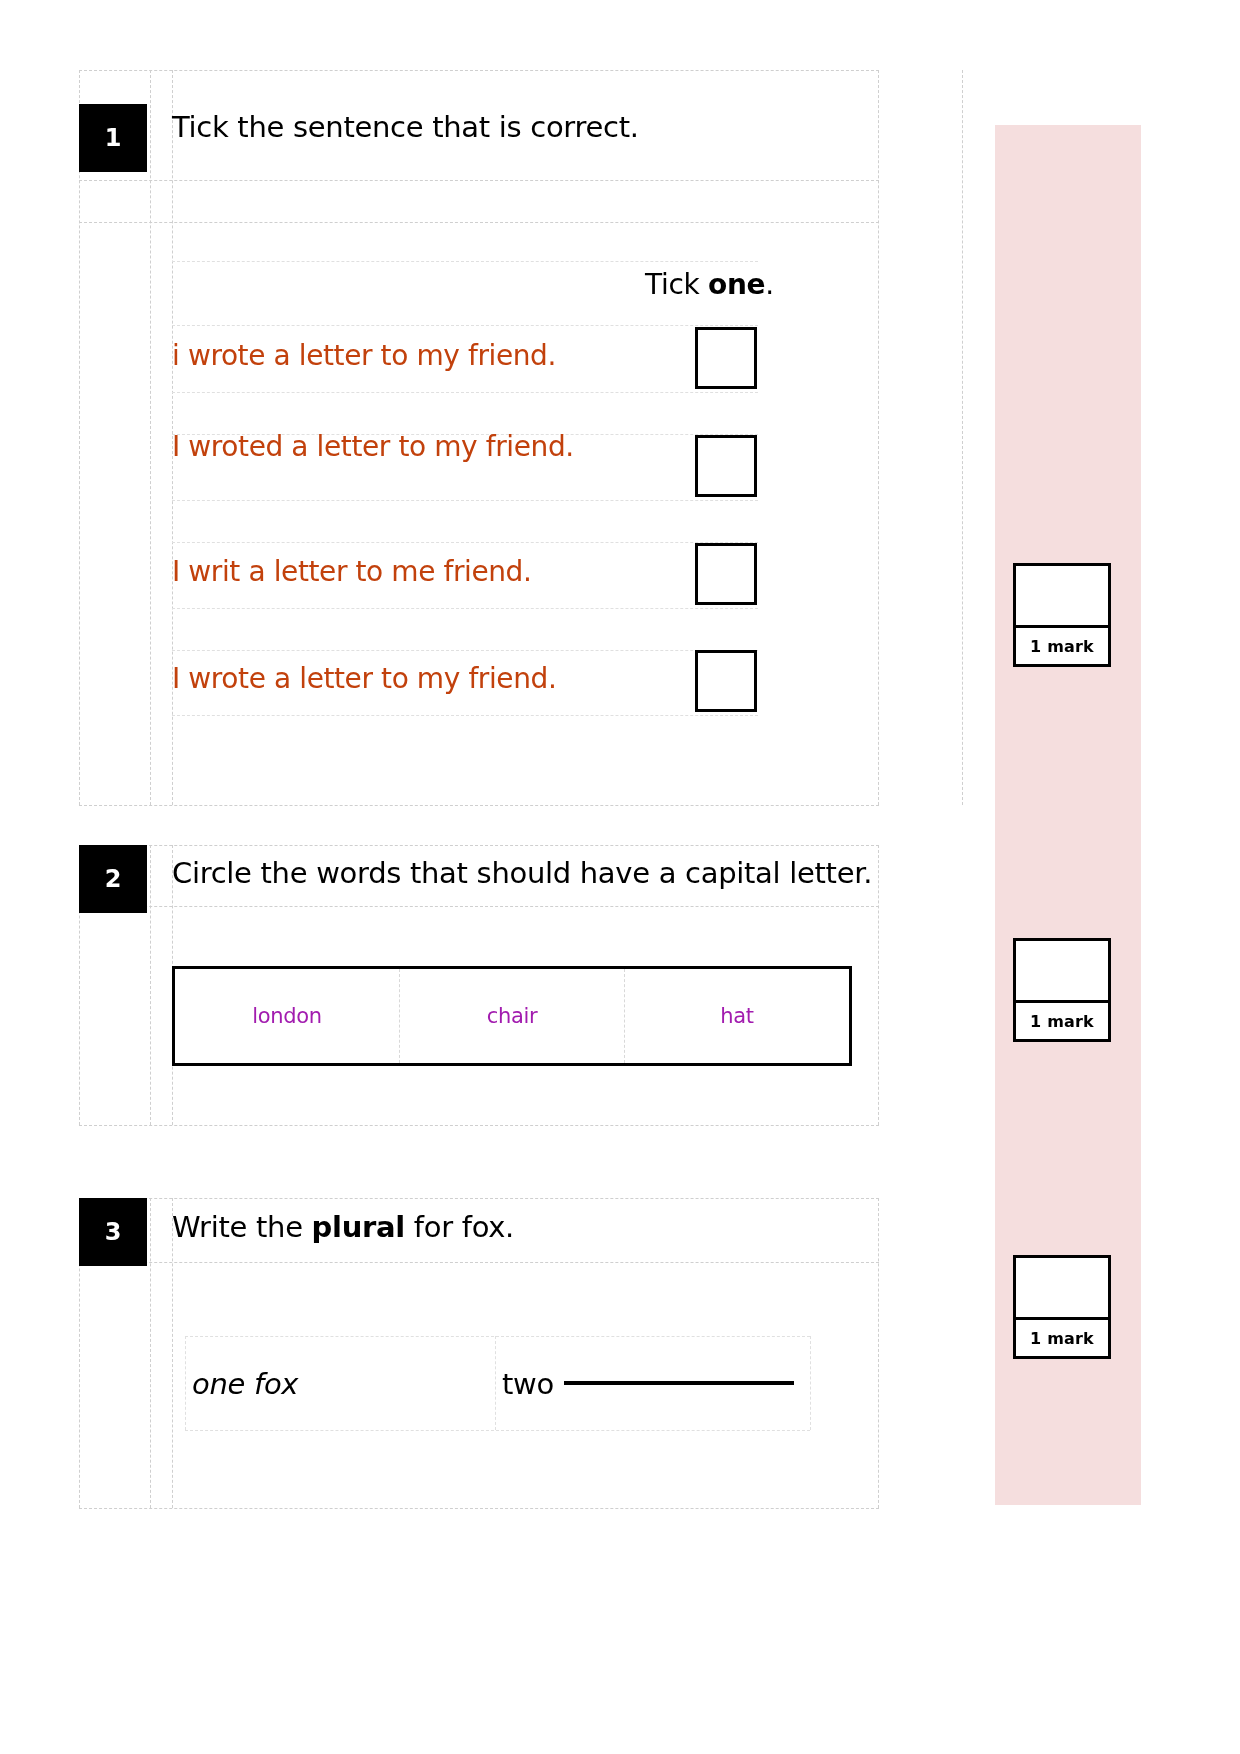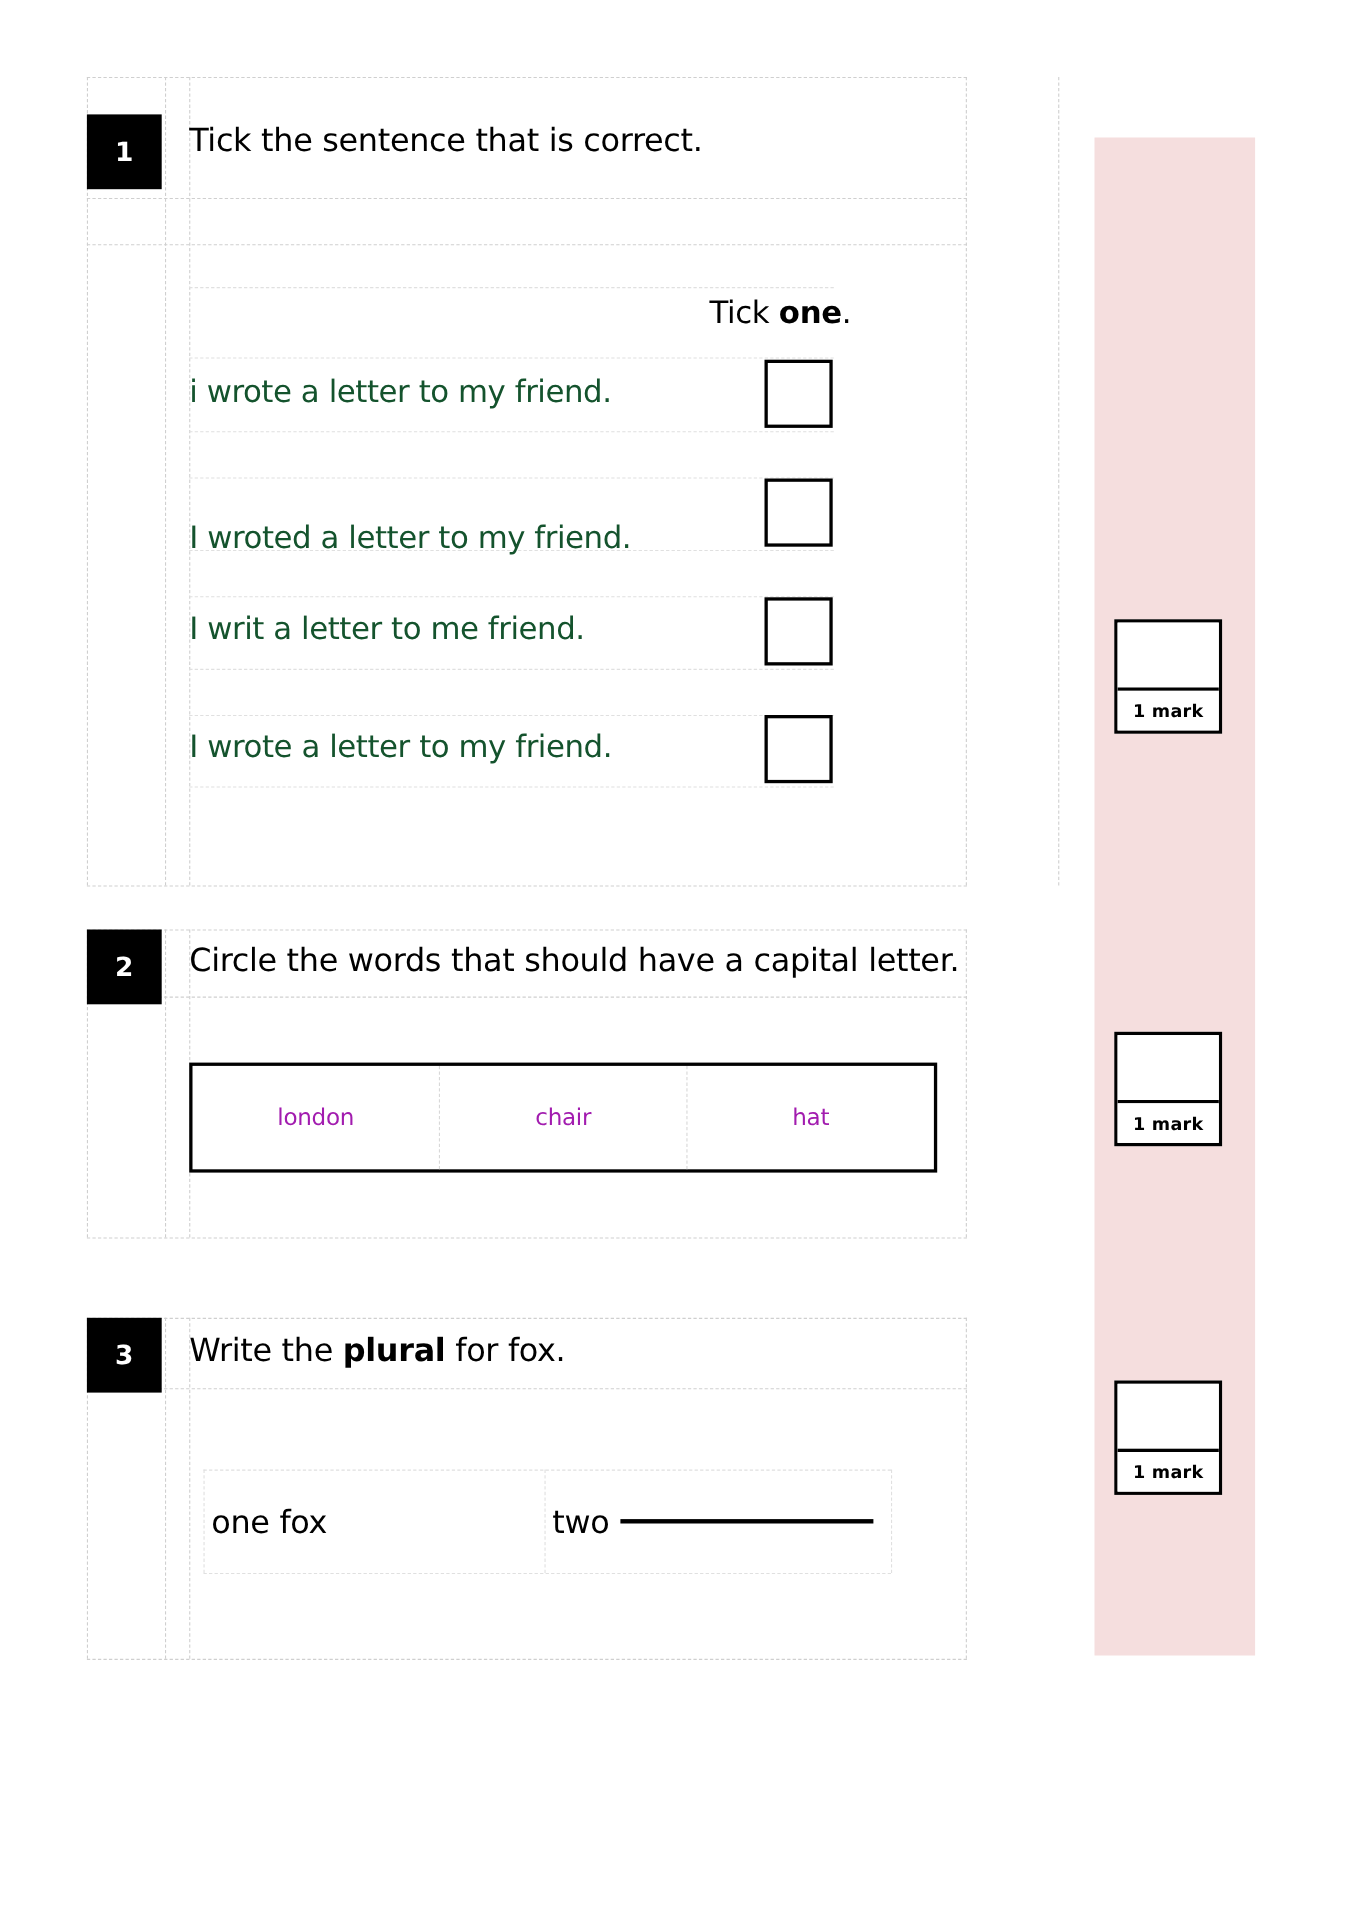--- a/index.html
+++ b/index.html
@@ -87,21 +87,21 @@
     letter-spacing: -0.3px;
     margin-left: 17px;
   }
   .tick-one b { font-weight: bold; }
 
   
   .option-text {
     position: absolute;
     font-family: "DejaVu Sans", sans-serif;
     font-size: 28px;
-    color: #14532d;
+    color: #c2410c;
     white-space: nowrap;
     letter-spacing: -0.4px;
   }
 
   
   .tickbox {
     position: absolute;
     width: 62px;
     height: 62px;
     border: 3px solid #000000;
@@ -230,21 +230,21 @@
 
   <div class="qtext" style="left:172px; top:110px;">Tick the sentence that is correct.</div>
 
   <div class="tick-one" style="left:628px; top:268px;">
     <span>Tick </span><b>one</b><span>.</span>
   </div>
 
   <div class="option-text" style="left:172px; top:339px;">i wrote a letter to my friend.</div>
   <div class="tickbox" style="left:695px; top:327px;"></div>
 
-  <div class="option-text" style="left:172px; top:472px;">I wroted a letter to my friend.</div>
+  <div class="option-text" style="left:172px; top:430px;">I wroted a letter to my friend.</div>
   <div class="tickbox" style="left:695px; top:435px;"></div>
 
   <div class="option-text" style="left:172px; top:555px;">I writ a letter to me friend.</div>
   <div class="tickbox" style="left:695px; top:543px;"></div>
 
   <div class="option-text" style="left:172px; top:662px;">I wrote a letter to my friend.</div>
   <div class="tickbox" style="left:695px; top:650px;"></div>
 
   <div class="markbox" style="left:1013px; top:563px;">
     <div class="markbox-answer"></div>
@@ -266,21 +266,21 @@
     <div class="markbox-label">1 mark</div>
   </div>
 
   <div class="qnum" style="left:79px; top:1198px;">3</div>
 
   <div class="qtext" style="left:172px; top:1210px;">
     <span>Write the </span><b>plural</b><span> for fox.</span>
   </div>
 
   <div class="plural-row" style="left:192px; top:1362px; width:620px; height:44px;">
-    <div class="plural-cell" style="width:310px;">one fox</div>
+    <div class="plural-cell" style="width:310px;font-style:italic;">one fox</div>
     <div class="plural-cell">
       <span>two</span>
       <span class="answer-line"></span>
     </div>
   </div>
 
   <div class="markbox" style="left:1013px; top:1255px;">
     <div class="markbox-answer"></div>
     <div class="markbox-label">1 mark</div>
   </div>

